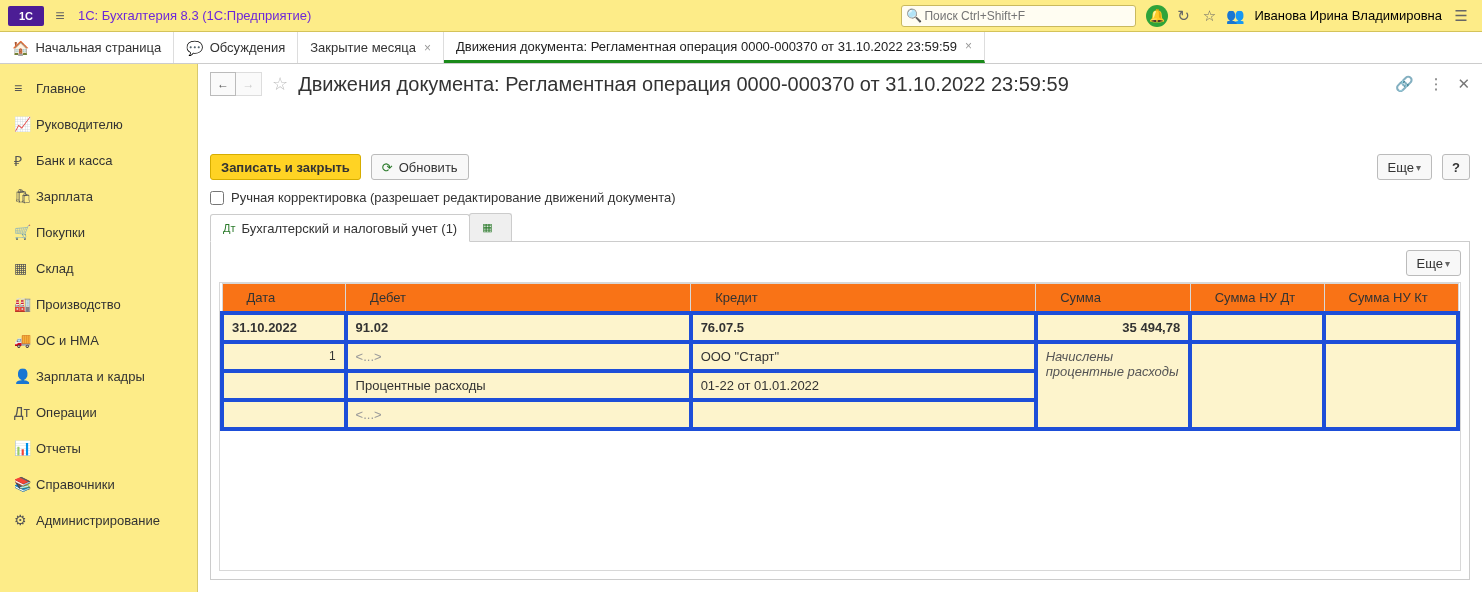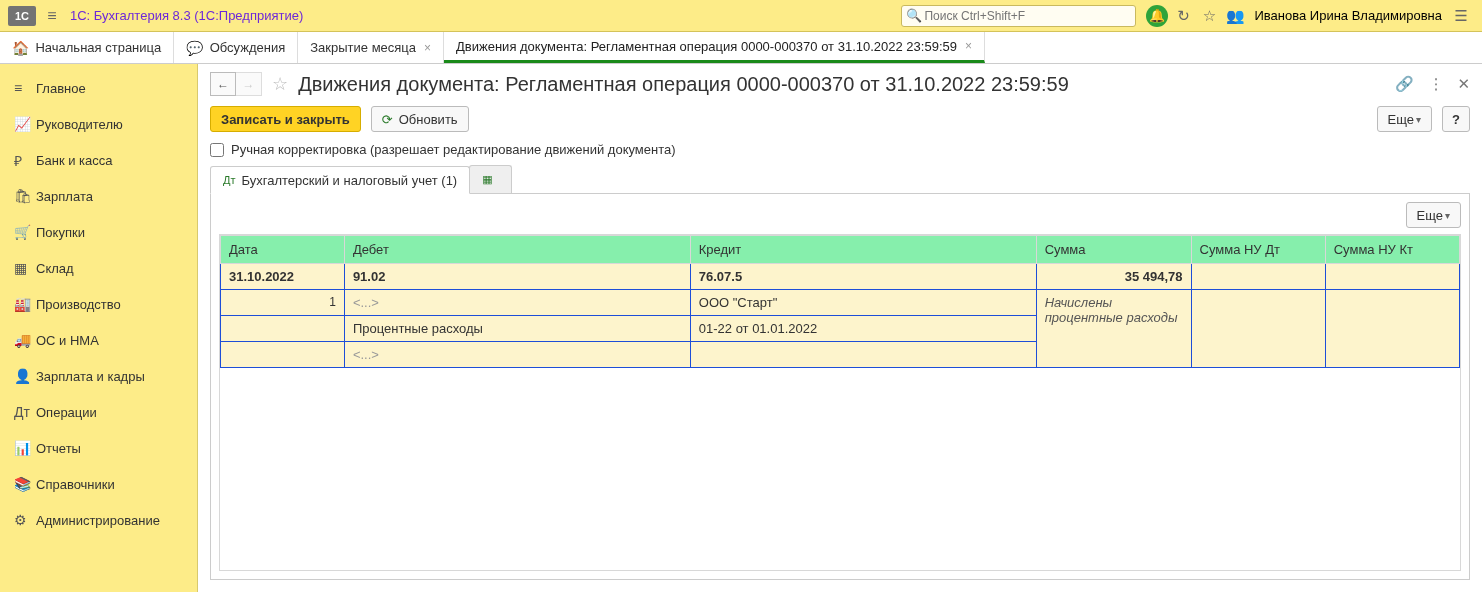--- a/index.html
+++ b/index.html
@@ -1,20 +1,20 @@
 <!DOCTYPE html>
 <html><head>
 <meta charset="utf-8">
 <style>
   * { box-sizing: border-box; margin: 0; padding: 0; }
   body { font-family: Arial, sans-serif; font-size: 13px; color: #333; background: #fff; }
 
   
   .titlebar { display:flex; align-items:center; height:32px; background:#fdec88; border-bottom:1px solid #d4c35a; padding:0 8px; }
-  .titlebar .logo { width:28px; height:20px; background:#737373; color:#fff; font-weight:bold; display:flex; align-items:center; justify-content:center; border-radius:2px; font-size:11px; margin-right:6px;}
+  .titlebar .logo { width:36px; height:20px; background:#4c1d95; color:#fff; font-weight:bold; display:flex; align-items:center; justify-content:center; border-radius:2px; font-size:11px; margin-right:6px;}
   .titlebar .hamburger { width:20px; text-align:center; font-size:16px; color:#666; cursor:pointer;}
   .titlebar .app-title { margin-left:8px; color:#6d28d9; }
   .titlebar .spacer { flex:1; }
   .search-wrap { position:relative; width:235px; margin-right:8px;}
   .search-wrap input { width:100%; height:22px; border:1px solid #c9b95e; border-radius:3px; background:#fffdf2; padding:0 6px 0 22px; color:#888; font-size:12px; outline:none;}
   .search-wrap .sicon { position:absolute; left:5px; top:3px; color:#999; font-size:13px;}
   .titlebar .ricon { width:26px; height:26px; display:flex; align-items:center; justify-content:center; color:#666; cursor:pointer; font-size:15px;}
   .bell-badge { width:22px; height:22px; border-radius:50%; background:#2fa33a; color:#fff; display:flex; align-items:center; justify-content:center; font-size:13px;}
   .user-name { margin:0 6px; color:#000000;}
   .wfilter { font-size:16px; color:#666;}
@@ -36,43 +36,43 @@
 
   .hdr-row { display:flex; align-items:center; margin-bottom:10px;}
   .navbtn { width:26px; height:24px; border:1px solid #bbb; background:#fafafa; display:flex; align-items:center; justify-content:center; cursor:pointer; font-size:12px; color:#555;}
   .navbtn.disabled { color:#ccc; border-color:#ddd;}
   .navbtn + .navbtn { border-left:none;}
   .star { margin:0 10px; color:#bbb; font-size:18px; cursor:pointer;}
   .doc-title { font-size:20px; color:#333;}
   .hdr-icons { margin-left:auto; display:flex; gap:14px; color:#777;}
   .hdr-icons span { cursor:pointer; font-size:15px;}
 
-  .toolbar-row { display:flex; align-items:center; margin-bottom:10px;}
+  .toolbar-row { display:flex; align-items:center; margin-bottom:10px;margin-top:48px;}
   .btn { height:26px; border:1px solid #bbb; border-radius:3px; background:#f8f8f8; padding:0 10px; display:flex; align-items:center; cursor:pointer; font-size:13px; color:#333;}
   .btn.primary { background:#ffd324; border-color:#d6ad00; font-weight:bold;}
   .btn .bicon { margin-right:6px; color:#2a7a2a;}
   .btn.more::after { content:" ▾"; color:#666; font-size:10px; margin-left:2px;}
   .btn.help { width:28px; justify-content:center; font-weight:bold;}
   .toolbar-gap { width:10px;}
 
   .chk-row { display:flex; align-items:center; margin-bottom:8px; color:#333;}
   .chk-row input { margin-right:7px; width:14px; height:14px;}
 
   .subtabs { display:flex; border-bottom:1px solid #ccc; }
   .subtab { display:flex; align-items:center; height:28px; padding:0 12px; border:1px solid #ccc; border-bottom:none; margin-right:-1px; background:#efefef; cursor:pointer; font-size:13px; color:#333; border-radius:3px 3px 0 0;}
   .subtab .sti { margin-right:6px; font-size:11px;}
   .subtab.active { background:#fff; border-bottom:1px solid #fff; position:relative; top:1px;}
 
   .panel { border:1px solid #ccc; border-top:none; padding:8px 8px 8px 8px; flex:1; display:flex; flex-direction:column;}
   .panel-toolbar { display:flex; justify-content:flex-end; margin-bottom:6px;}
   
   .grid { border:1px solid #d8d8d8; flex:1; overflow:auto; background:#fff;}
   table { border-collapse:collapse; width:100%; table-layout:fixed;}
-  th { background:#86efac; border:1px solid #d8d8d8; text-align:left; padding:6px 8px; font-weight:normal; font-size:13px;}
-  td { border:1px solid #1d4ed8; padding:5px 8px; font-size:13px; background:#fdf4cc; vertical-align:top;}
+  th { background:#f97316; border:1px solid #d8d8d8; text-align:left; padding:6px 24px; font-weight:normal; font-size:13px;}
+  td { border:4px solid #1d4ed8; padding:5px 8px; font-size:13px; background:#fdf4cc; vertical-align:top;}
   td.bold { font-weight:bold;}
   td.num-right { text-align:right; font-weight:bold;}
   td.small-right { text-align:right; font-size:12px;}
   td.italic { font-style:italic; color:#555;margin-left:28px;}
   td.grey { color:#999;}
   .col-date { width:120px;}
   .col-sub { width:335px;}
   .col-sum { width:150px;}
   .col-nu { width:130px;}
 

